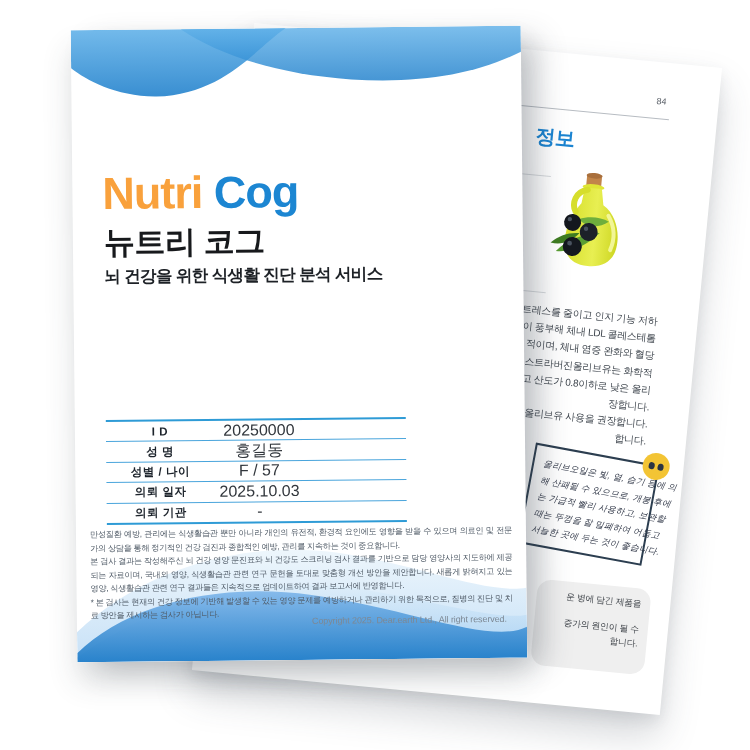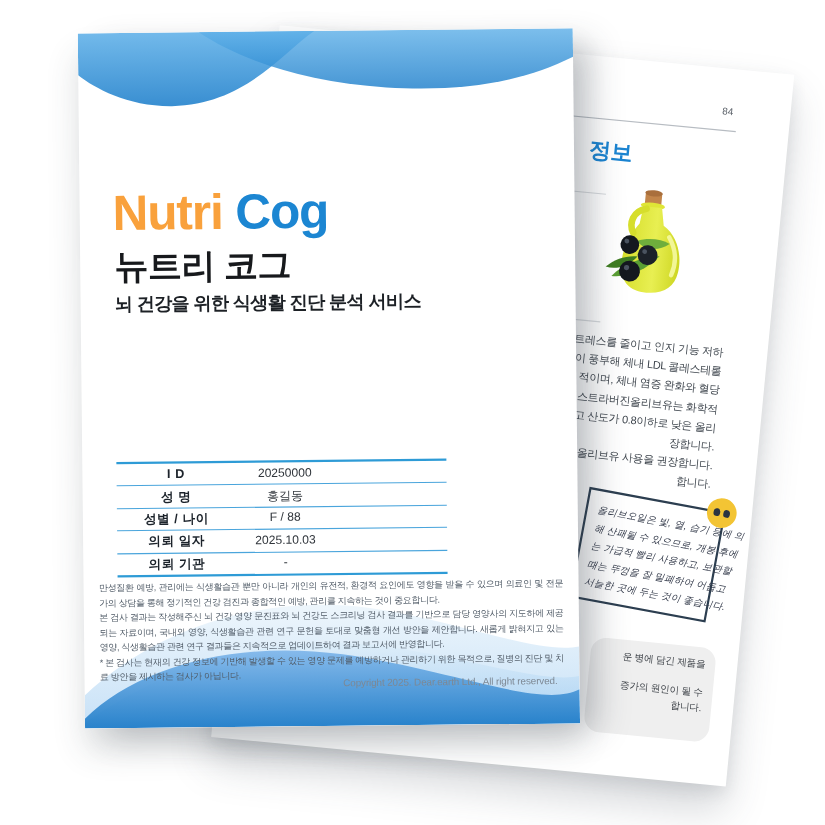--- a/index.html
+++ b/index.html
@@ -51,21 +51,21 @@
   .brand-title{position:absolute;left:30px;top:138px;font-size:45px;font-weight:bold;letter-spacing:-1px;white-space:nowrap;}
   .brand-first{color:#F9A13C;}
   .brand-second{color:#1C86D2;}
   .korean-title{position:absolute;left:31px;top:192px;font-size:31px;font-weight:bold;color:#17191c;letter-spacing:-0.5px;white-space:nowrap;}
   .fp-subtitle{position:absolute;left:31px;top:236px;font-size:16.5px;font-weight:bold;color:#1d2126;letter-spacing:-0.6px;white-space:nowrap;}
 
   .info-table{position:absolute;left:31px;top:390px;width:300px;border-top:2px solid #2E9BD6;border-bottom:2px solid #2E9BD6;}
   .info-row{display:flex;height:19.4px;align-items:center;border-bottom:1px solid #4AA5DC;}
   .info-row:last-child{border-bottom:none;}
   .info-label{width:36%;text-align:center;font-size:11.5px;font-weight:bold;color:#1c232b;letter-spacing:0.5px;}
-  .info-value{width:30%;text-align:center;font-size:11px;color:#32373d;}
+  .info-value{width:30%;text-align:center;font-size:16px;color:#32373d;}
 
   .disclaimer{position:absolute;left:14px;top:498px;width:422px;font-size:8.2px;line-height:13.5px;color:#4f5a66;letter-spacing:-0.3px;text-align:justify;}
   .disclaimer p{margin:0;}
   .fp-copyright{position:absolute;right:20px;top:588px;font-size:9px;color:#7d8894;letter-spacing:-0.1px;}
 </style>
 </head>
 <body>
 
 <div class="stage">
 
@@ -174,21 +174,21 @@
         <div class="info-row">
           <div class="info-label">I D</div>
           <div class="info-value">20250000</div>
         </div>
         <div class="info-row">
           <div class="info-label">성 명</div>
           <div class="info-value">홍길동</div>
         </div>
         <div class="info-row">
           <div class="info-label">성별 / 나이</div>
-          <div class="info-value">F / 88</div>
+          <div class="info-value">F / 57</div>
         </div>
         <div class="info-row">
           <div class="info-label">의뢰 일자</div>
           <div class="info-value">2025.10.03</div>
         </div>
         <div class="info-row">
           <div class="info-label">의뢰 기관</div>
           <div class="info-value">-</div>
         </div>
       </div>

